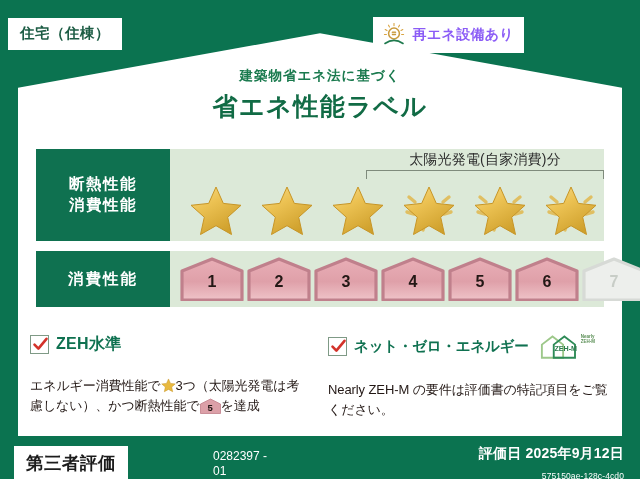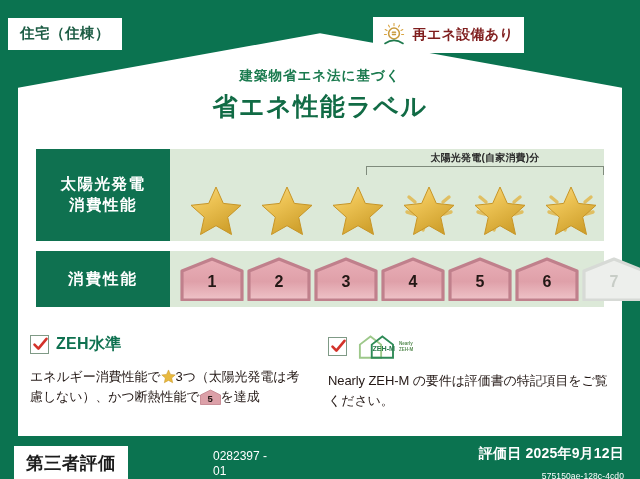--- a/index.html
+++ b/index.html
@@ -43,21 +43,21 @@
   
   #renew-chip {
     position: absolute;
     right: 8px; top: 5px;
     background: #ffffff;
     padding: 5px 10px 5px 8px;
     display: flex; align-items: center; gap: 6px;
     z-index: 5;
   }
   #renew-chip .chip-text {
-    font-size: 14px; font-weight: bold; color: #7f1d1d;
+    font-size: 14px; font-weight: bold; color: #8b5cf6;
     letter-spacing: 0.3px;
   }
   .sun-icon { width: 26px; height: 26px; display: block; }
 
   
   #title-block {
     position: absolute;
     left: 0; top: 55px; width: 640px;
     text-align: center;
     z-index: 4;
@@ -110,21 +110,21 @@
   .star-svg { width: 68px; height: 64px; display: block; }
 
   
   #solar-annot {
     position: absolute;
     left: 196px; top: 2px; width: 238px;
     z-index: 6;
     text-align: center;
   }
   #solar-annot .annot-text {
-    font-size: 10px; color: #2c2c2c; font-weight: bold;
+    font-size: 14px; color: #2c2c2c; font-weight: normal;
     letter-spacing: 0.2px; white-space: nowrap;
   }
   #solar-annot .annot-bracket {
     margin-top: 1px; height: 9px;
     border-left: 1.5px solid #7f8b7c;
     border-right: 1.5px solid #7f8b7c;
     border-top: 1.5px solid #7f8b7c;
   }
 
   
@@ -152,21 +152,21 @@
   .info-col {
     position: absolute;
     top: 322px;
     z-index: 4;
   }
   #info-left  { left: 30px; width: 282px; }
   #info-right { left: 328px; width: 288px; }
 
   .info-head {
     display: flex; align-items: center; gap: 7px;
-    margin-bottom: 12px;
+    margin-bottom: 21px;
   }
   .check-box {
     width: 19px; height: 19px;
     border: 1.2px solid #7f9a86;
     background: #ffffff;
     position: relative;
     flex: 0 0 19px;
   }
   .check-box svg { position: absolute; left: 1px; top: 0px; }
   .info-title {
@@ -181,21 +181,21 @@
     letter-spacing: -0.1px;
   }
   .inline-star { display: inline-block; vertical-align: -3px; width: 15px; height: 15px; }
   .inline-house { display: inline-block; vertical-align: -4px; width: 21px; height: 16px; position: relative; }
   .inline-house .ih-num {
     position: absolute; left:0; right:0; top: 3px;
     text-align: center; font-size: 9.5px; font-weight: bold; color: #231815;
   }
 
   
-  #zehm-logo { display: inline-flex; align-items: center; gap: 1px; margin-left: 4px; vertical-align: -7px; }
+  #zehm-logo { display: inline-flex; align-items: flex-start; gap: 1px; margin-left: 4px; vertical-align: -7px; }
   #zehm-logo .zm-sub { font-size: 4.5px; color: #5b8f56; line-height: 1.15; font-weight: bold; }
 
   
   #footer {
     position: absolute;
     left: 0; bottom: 0; width: 640px; height: 53px;
     z-index: 6;
   }
   #bels-chip {
     position: absolute;
@@ -260,21 +260,21 @@
     <span class="chip-text">再エネ設備あり</span>
   </div>
 
   <div id="title-block">
     <div id="title-sub">建築物省エネ法に基づく</div>
     <div id="title-main">省エネ性能ラベル</div>
   </div>
 
   <div class="perf-row" id="row-energy">
     <div class="row-label">
-      <span>太陽光発電</span>
+      <span>断熱性能</span>
       <span>消費性能</span>
     </div>
     <div class="row-body">
 
       <div id="solar-annot">
         <div class="annot-text">太陽光発電(自家消費)分</div>
         <div class="annot-bracket"></div>
       </div>
 
       <div id="stars-wrap">
@@ -498,20 +498,21 @@
     </div>
   </div>
 
   <div class="info-col" id="info-right">
     <div class="info-head">
       <span class="check-box">
         <svg width="17" height="17" viewBox="0 0 17 17">
           <path d="M2.5 8.6 L6.4 12.6 L14.5 2.8" fill="none" stroke="#d3322a" stroke-width="2.6" stroke-linecap="round" stroke-linejoin="round"></path>
         </svg>
       </span>
+      <span class="info-title">ネット・ゼロ・エネルギー</span>
       <span id="zehm-logo">
         <svg width="40" height="25" viewBox="0 0 64 40">
           <path d="M3,38 L3,17 L20,4 L37,17 L37,38 Z" fill="none" stroke="#9dc88a" stroke-width="3"></path>
           <path d="M22,38 L22,17 L39,4 L56,17 L56,38 Z" fill="none" stroke="#2e8b57" stroke-width="3"></path>
           <text x="23" y="27" font-family="Liberation Sans, sans-serif" font-size="11.5" font-weight="bold" fill="#2e7d4f">ZEH-M</text>
         </svg>
         <span class="zm-sub">
           <span>Nearly</span><br>
           <span>ZEH-M</span>
         </span>

